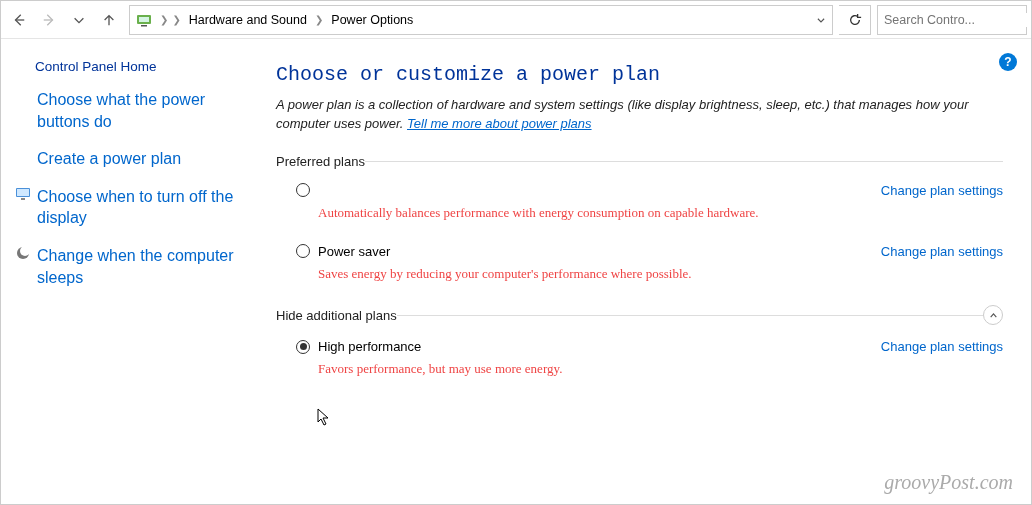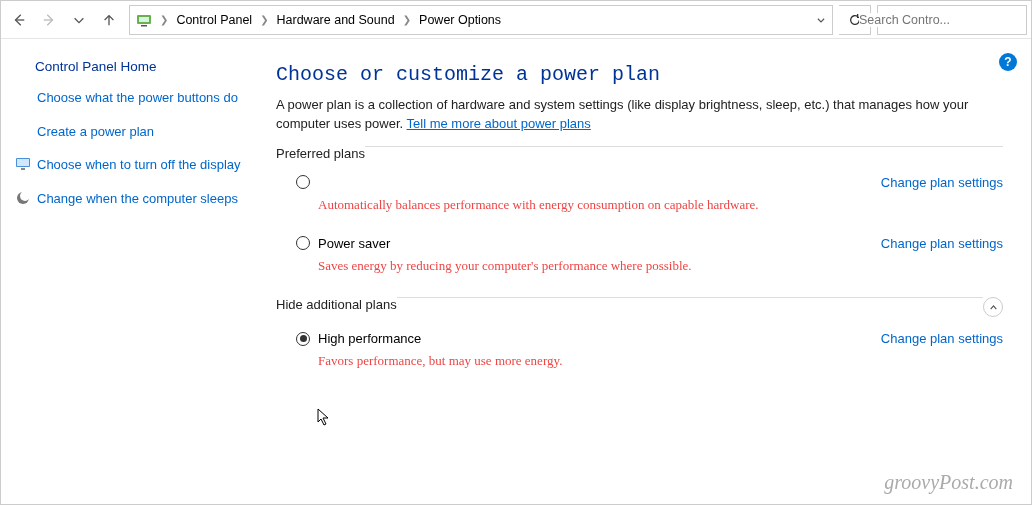--- a/index.html
+++ b/index.html
@@ -9,38 +9,38 @@
     .toolbar { height: 38px; border-bottom: 1px solid #e5e5e5; display: flex; align-items: center; padding: 0 4px; gap: 2px; }
     .nav-btn { width: 28px; height: 28px; display: flex; align-items: center; justify-content: center; color: #555; border: none; background: transparent; cursor: pointer; }
     .nav-btn.disabled { color: #bbb; }
     .nav-btn svg { width: 14px; height: 14px; }
     .addr-bar { flex: 1; height: 30px; border: 1px solid #ccc; display: flex; align-items: center; margin: 0 4px; background: #fff; }
     .addr-icon { width: 28px; display: flex; align-items: center; justify-content: center; }
     .crumb { padding: 0 6px; height: 100%; display: flex; align-items: center; font-size: 12.5px; color: #000; cursor: pointer; }
     .crumb-sep { color: #888; padding: 0 2px; font-size: 10px; }
     .addr-dd { width: 22px; display:flex; align-items:center; justify-content:center; color:#555; cursor:pointer; }
     .refresh-btn { width: 32px; height: 30px; border: 1px solid #ccc; border-left: none; display:flex; align-items:center; justify-content:center; color:#333; cursor:pointer; margin-right:4px; }
-    .search-box { width: 150px; height: 30px; border: 1px solid #ccc; display:flex; align-items:center; padding: 0 6px; justify-content: flex-end; }
+    .search-box { width: 150px; height: 30px; border: 1px solid #ccc; display:flex; align-items:center; padding: 0 6px; }
     .search-box input { border:none; outline:none; flex:1; font-size:12.5px; }
 
     
     .body-area { display:flex; height: calc(100% - 38px); position: relative; }
     .sidebar { width: 265px; padding: 20px 14px 20px 14px; }
     .side-home { color:#003399; font-size: 13.5px; margin-bottom: 15px; margin-left: 20px; cursor:pointer; }
-    .side-link { color:#0066cc; font-size: 13px; margin-bottom: 16px; line-height: 1.35; display:flex; align-items:flex-start; gap:6px; cursor:pointer; }
+    .side-link { color:#0066cc; font-size: 16px; margin-bottom: 16px; line-height: 1.35; display:flex; align-items:flex-start; gap:6px; cursor:pointer; }
     .side-link .sicon { width: 16px; height:16px; flex-shrink:0; display:flex; align-items:center; justify-content:center; }
     .side-link .txt { flex:1; }
     .side-link.noicon .txt { margin-left: 22px; }
 
     .main { flex:1; padding: 24px 28px 0 10px; position: relative; }
     .page-title { color:#003399; font-size: 20px; font-weight: 400; margin-bottom: 10px; font-family: Liberation Mono, monospace; }
-    .intro { font-size: 13px; color:#222; line-height: 1.45; margin-bottom: 12px; }
+    .intro { font-size: 13px; color:#222; line-height: 1.45; margin-bottom: 20px; font-style: italic; }
     .intro a { color:#0066cc; text-decoration: underline; cursor:pointer; }
 
-    .section-hdr { display:flex; margin-bottom: 14px; }
+    .section-hdr { display:flex; align-items:center; margin-bottom: 14px; }
     .section-hdr .lbl { font-size: 13px; color:#222; white-space:nowrap; }
     .section-hdr .line { flex:1; height:1px; background:#ddd; }
     .collapse-btn { width:20px; height:20px; border:1px solid #ccc; border-radius:50%; display:flex; align-items:center; justify-content:center; font-size:9px; color:#555; cursor:pointer; }
 
     .plan { margin-left: 20px; margin-bottom: 22px; }
     .plan-head { display:flex; align-items:center; }
     .radio { width:14px; height:14px; border:1.5px solid #333; border-radius:50%; margin-right:8px; display:flex; align-items:center; justify-content:center; cursor:pointer; flex-shrink:0; }
     .radio.selected::after { content:''; width:7px; height:7px; background:#333; border-radius:50%; }
     .plan-name { font-size: 13px; color:#000; }
     .plan-name.bold { font-weight: 600; }
@@ -82,21 +82,20 @@
 
   <div class="addr-bar">
     <span class="addr-icon">
       <svg width="16" height="16" viewBox="0 0 16 16">
           <rect x="1" y="3" width="14" height="9" rx="1" fill="#6ab04c"></rect>
           <rect x="3" y="5" width="10" height="5" fill="#d5f5e3"></rect>
           <rect x="5" y="13" width="6" height="1.5" fill="#555"></rect>
         </svg>
     </span>
     <span class="crumb-sep">❯</span>
-    <span class="crumb">Control Panel</span>
     <span class="crumb-sep">❯</span>
     <span class="crumb">Hardware and Sound</span>
     <span class="crumb-sep">❯</span>
     <span class="crumb">Power Options</span>
     <span style="flex:1"></span>
     <span class="addr-dd">
       <svg width="10" height="10" viewBox="0 0 16 16">
           <path d="M3 6 L8 11 L13 6" fill="none" stroke="currentColor" stroke-width="1.8"></path>
         </svg>
     </span>

